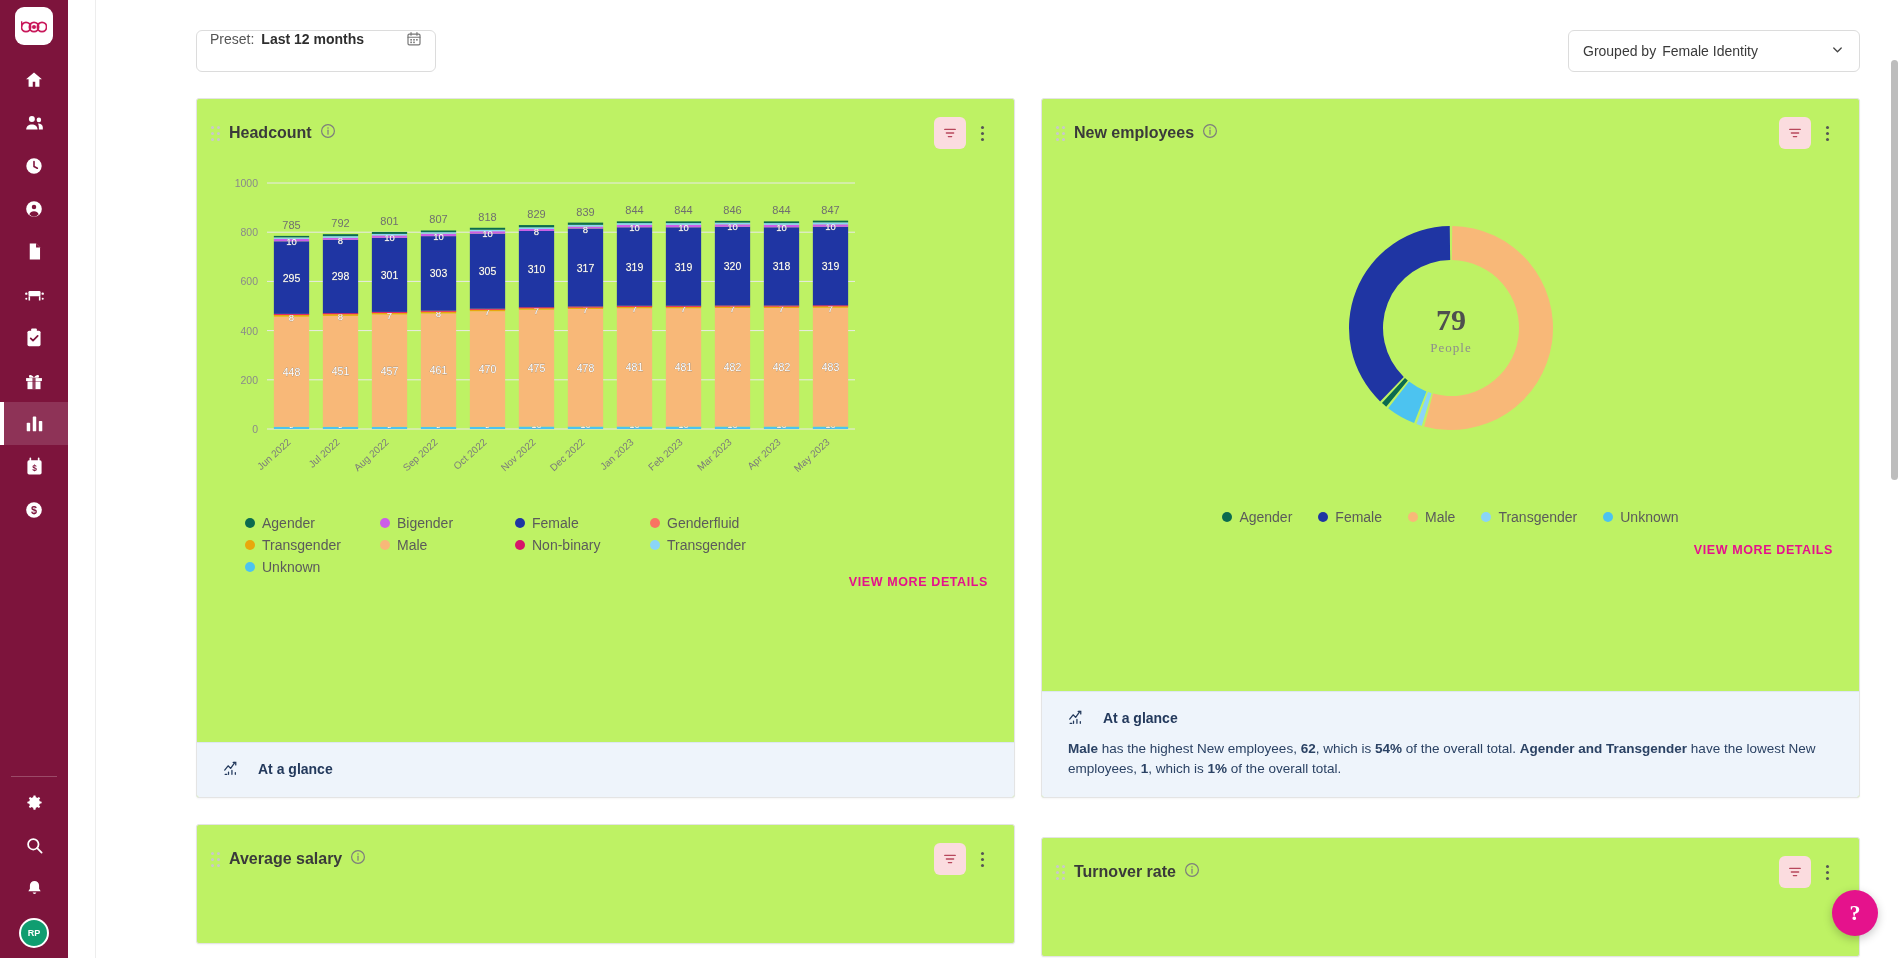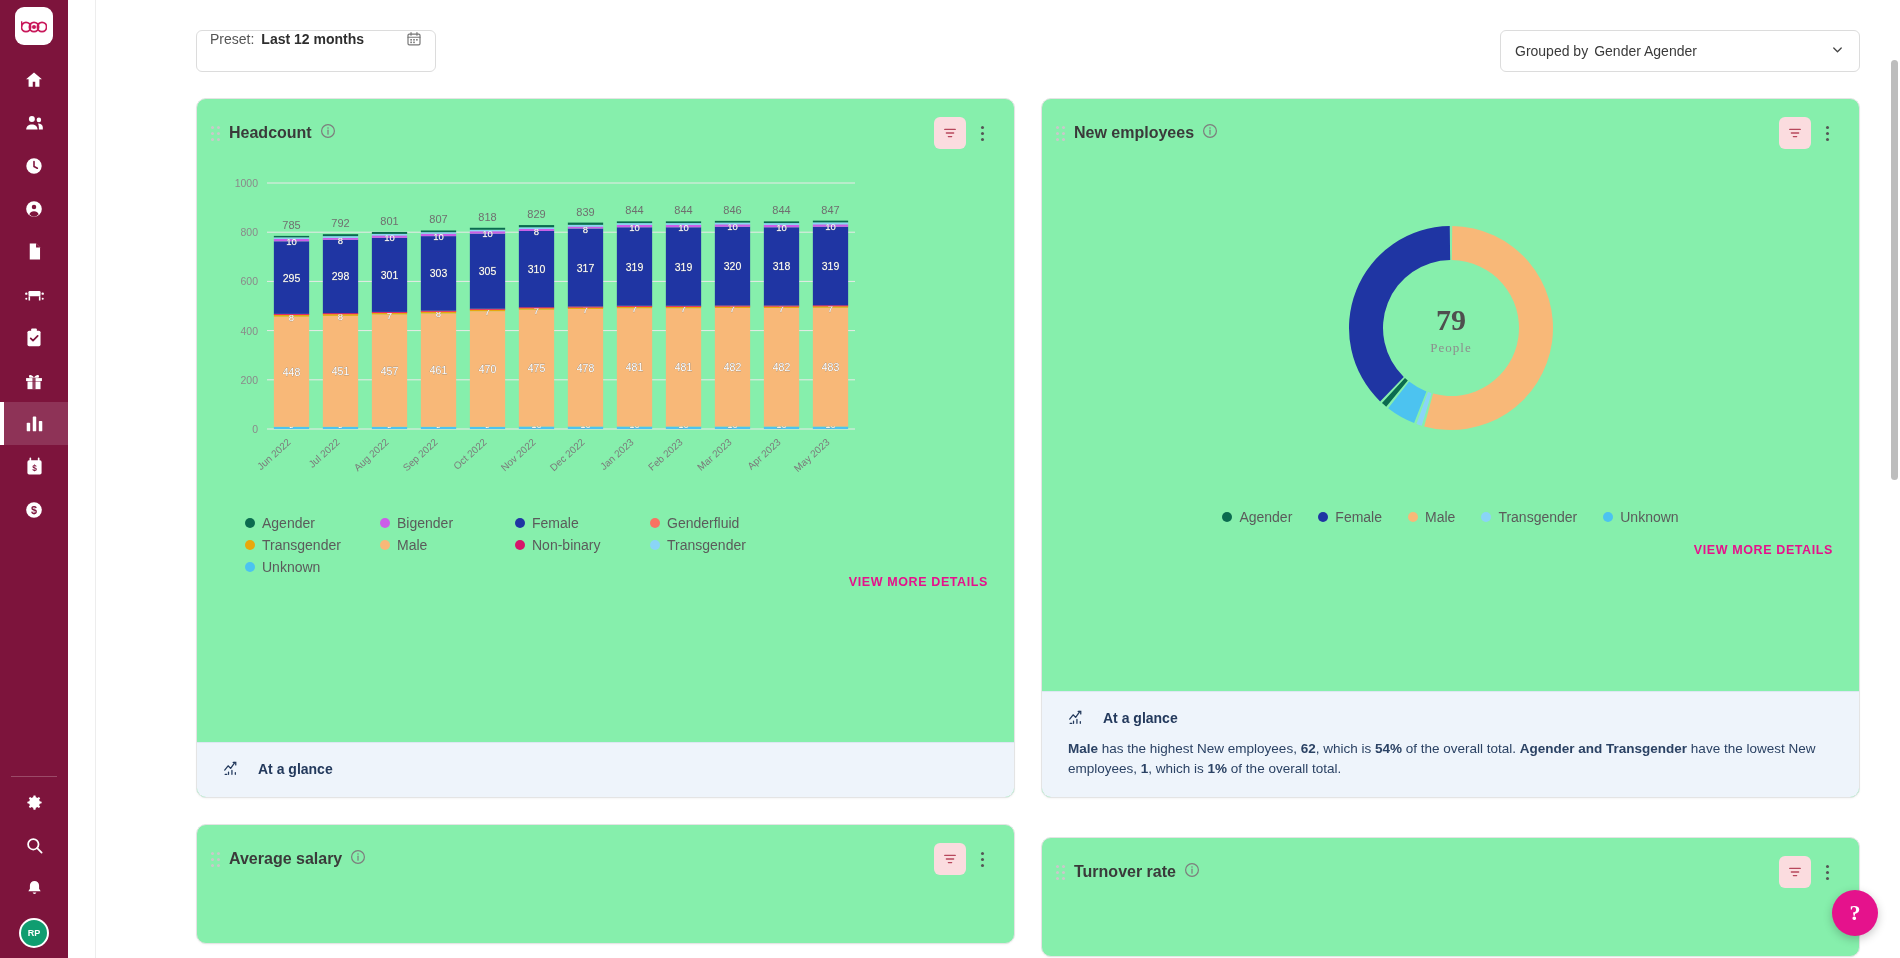--- a/index.html
+++ b/index.html
@@ -67,30 +67,30 @@
   .controls { display:flex; align-items:center; justify-content:space-between; padding-top: 30px; }
   .preset-box {
     width: 240px; height: 42px; border: 1px solid #dcdcdc; border-radius: 6px;
     display:flex; align-items:flex-start; padding: 0 13px; background:#fff;
     font-size: 14px; color:#3f3f3f; gap:7px;
   }
   .preset-label { color:#555; }
   .preset-value { font-weight:600; color:#2e2e2e; }
   .preset-box .cal { margin-left:auto; }
   .group-box {
-    width: 360px; height: 42px; border: 1px solid #dcdcdc; border-radius: 6px;
+    width: 292px; height: 42px; border: 1px solid #dcdcdc; border-radius: 6px;
     display:flex; align-items:center; padding: 0 14px; background:#fff;
     font-size: 14px; color:#3a3a3a; gap:6px;
   }
   .group-box .chev { margin-left:auto; }
 
   
   .cards { display:flex; gap: 26px; margin-top: 26px; }
   .card {
-    flex: 1 1 0; background:#86efac; border:1px solid #e4e4e4; border-radius:10px;
+    flex: 1 1 0; background:#bef264; border:1px solid #e4e4e4; border-radius:3px;
     box-shadow: 0 1px 2px rgba(0,0,0,.04);
     display:flex; flex-direction:column; overflow:hidden;
   }
   .card-head { display:flex; align-items:center; padding: 18px 22px 6px 14px; }
   .drag-dots { width:12px; margin-right:6px; display:grid; grid-template-columns:3px 3px; gap:3px; }
   .drag-dots i { width:3px; height:3px; background:#c9c9c9; border-radius:50%; display:block; }
   .card-title { font-size:16px; font-weight:700; color:#3a3a3a; }
   .info-i { margin-left:8px; }
   .head-actions { margin-left:auto; display:flex; align-items:center; gap:6px; }
   .filter-btn {
@@ -269,21 +269,21 @@
                 <rect x="9" y="10" width="2" height="2" fill="#777" stroke="none"></rect>
                 <rect x="12.6" y="10" width="2" height="2" fill="#777" stroke="none"></rect>
                 <rect x="5.4" y="13.2" width="2" height="2" fill="#777" stroke="none"></rect>
                 <rect x="9" y="13.2" width="2" height="2" fill="#777" stroke="none"></rect>
               </svg>
             </span>
           </div>
 
           <div class="group-box">
             <span>Grouped by</span>
-            <span>Gender Agender</span>
+            <span>Female Identity</span>
             <span class="chev">
               <svg width="15" height="15" viewBox="0 0 20 20" fill="none" stroke="#444" stroke-width="1.7" stroke-linecap="round" stroke-linejoin="round">
                   <path d="M5 8l5 5 5-5"></path>
                 </svg>
             </span>
           </div>
         </div>
 
         <div class="cards">
 

